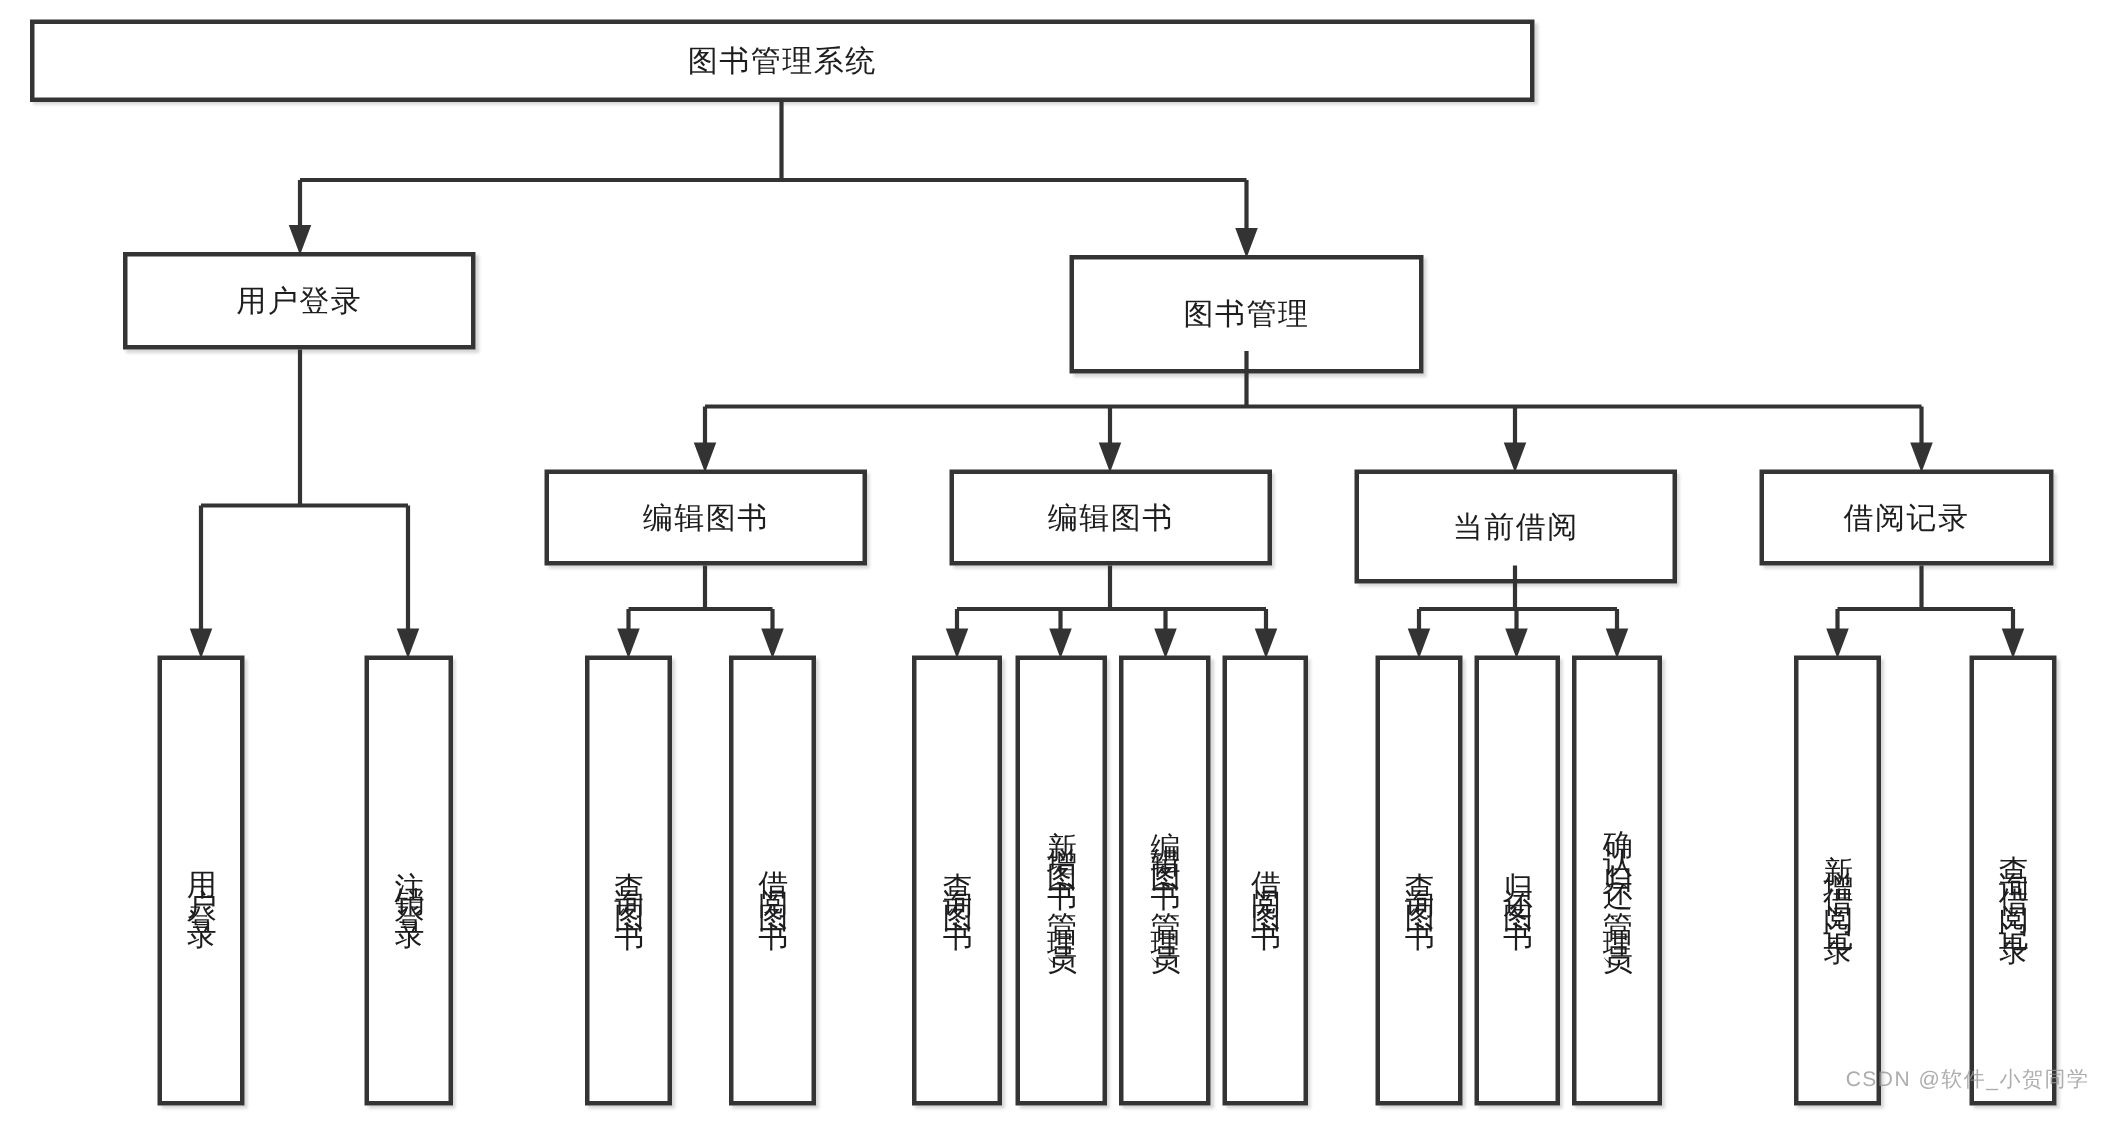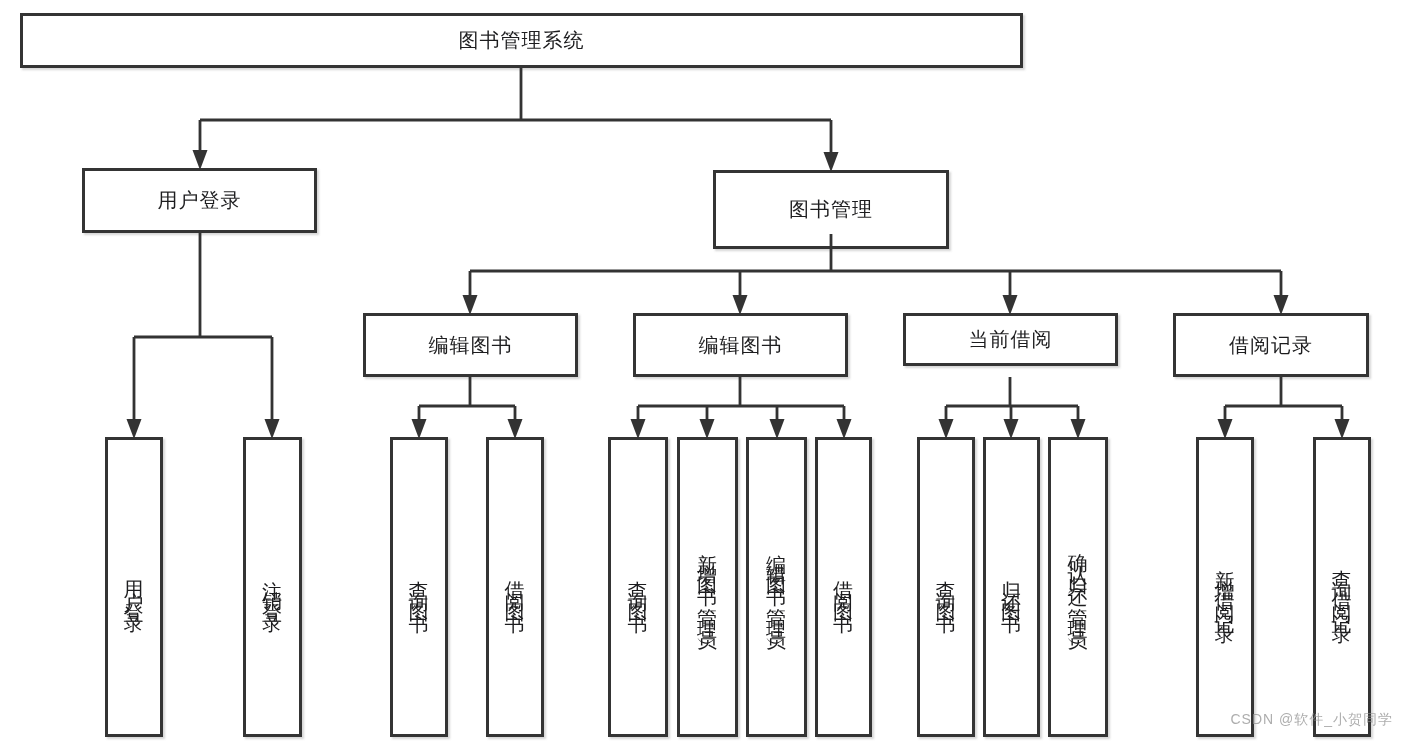--- a/index.html
+++ b/index.html
@@ -34,21 +34,21 @@
 <div class="box hbox" style="left:20px;top:13px;width:1003px;height:55px">图书管理系统</div>
 
 <div class="box hbox" style="left:82px;top:168px;width:235px;height:65px">用户登录</div>
 
 <div class="box hbox" style="left:713px;top:170px;width:236px;height:79px">图书管理</div>
 
 <div class="box hbox" style="left:363px;top:313px;width:215px;height:64px">编辑图书</div>
 
 <div class="box hbox" style="left:633px;top:313px;width:215px;height:64px">编辑图书</div>
 
-<div class="box hbox" style="left:903px;top:313px;width:215px;height:53px">当前借阅</div>
+<div class="box hbox" style="left:903px;top:313px;width:215px;height:76px">当前借阅</div>
 
 <div class="box hbox" style="left:1173px;top:313px;width:196px;height:64px">借阅记录</div>
 
 <div class="box vbox" style="left:105px;top:437px;width:58px;height:300px">用户登录</div>
 <div class="box vbox" style="left:243px;top:437px;width:59px;height:300px">注销登录</div>
 
 <div class="box vbox" style="left:390px;top:437px;width:58px;height:300px">查询图书</div>
 <div class="box vbox" style="left:486px;top:437px;width:58px;height:300px">借阅图书</div>
 
 <div class="box vbox" style="left:608px;top:437px;width:60px;height:300px">查询图书</div>

